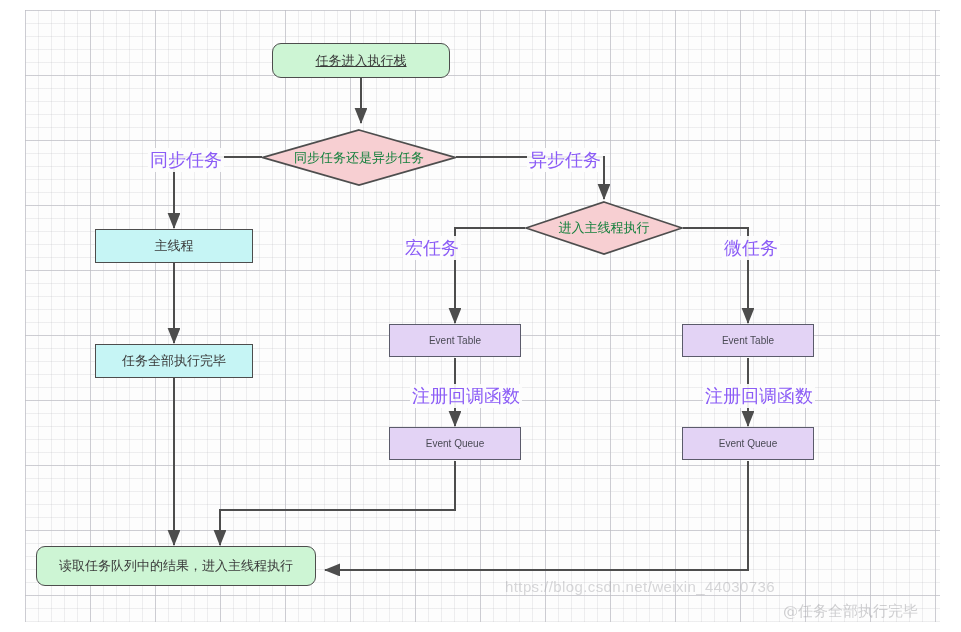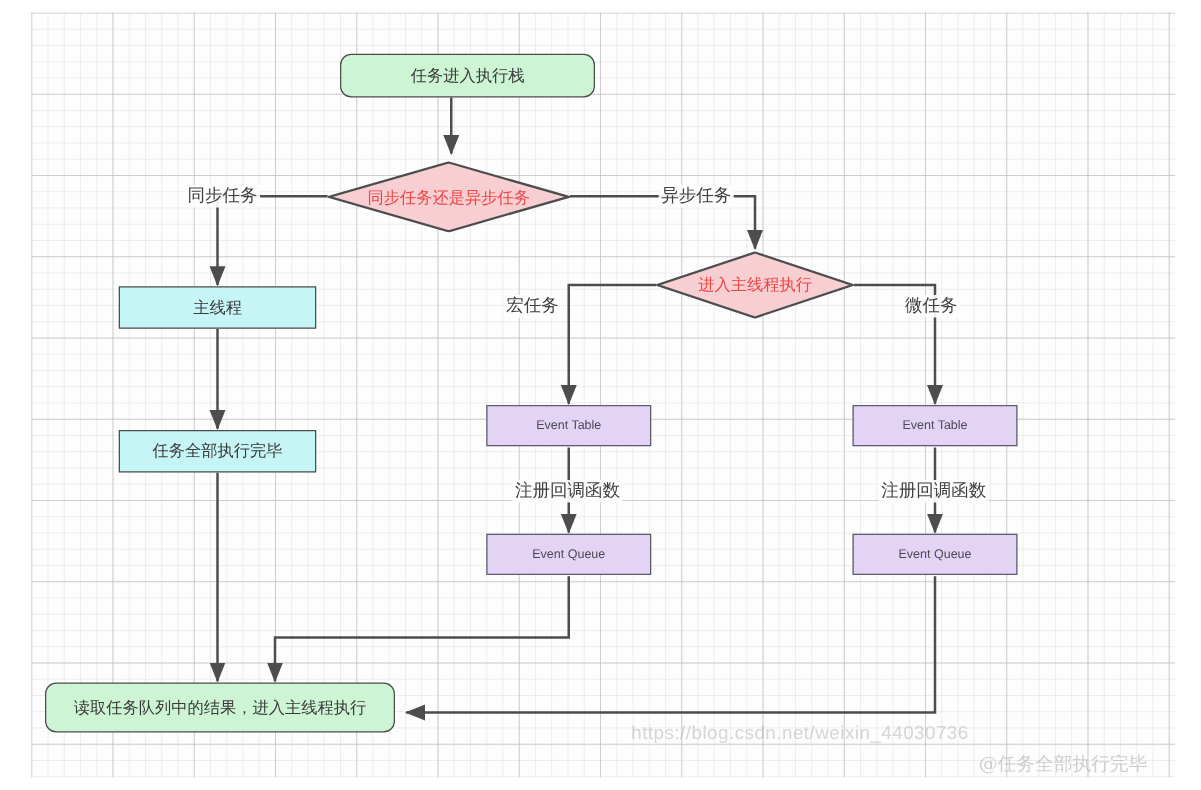--- a/index.html
+++ b/index.html
@@ -78,27 +78,27 @@
   }
   .diamond-shape {
     position: absolute;
     left: 0; top: 0;
     width: 100%;
     height: 100%;
   }
   .diamond-label {
     position: relative;
     z-index: 2;
-    color: #ef4444;
+    color: #15803d;
     font-size: 13px;
   }
   .edge-label {
     position: absolute;
-    font-size: 14px;
-    color: #404040;
+    font-size: 18px;
+    color: #8b5cf6;
     background: rgba(253,253,253,0.92);
     padding: 0 2px;
     white-space: nowrap;
   }
   .watermark {
     position: absolute;
     color: rgba(150,150,155,0.38);
     white-space: nowrap;
     pointer-events: none;
   }
@@ -148,21 +148,21 @@
       <path d="M455,358 L455,426" marker-end="url(#arrow)"></path>
 
       <path d="M748,358 L748,426" marker-end="url(#arrow)"></path>
 
       <path d="M455,461 L455,510 L220,510 L220,545" marker-end="url(#arrow)"></path>
 
       <path d="M748,461 L748,570 L325,570" marker-end="url(#arrow)"></path>
     </g>
   </svg>
 
-  <div class="node n-green" style="left:272px; top:43px; width:204px; height:35px;">
+  <div class="node n-green" style="left:272px; top:43px; width:178px; height:35px;text-decoration:underline;">
     <span>任务进入执行栈</span>
   </div>
 
   <div class="node n-diamond" style="left:262px; top:129px; width:194px; height:57px;">
     <svg class="diamond-shape" viewBox="0 0 194 57" preserveAspectRatio="none">
       <polygon points="97,1 193,28.5 97,56 1,28.5" fill="#f7cfd2" stroke="#4d4d4d" stroke-width="1.8"></polygon>
     </svg>
     <span class="diamond-label">同步任务还是异步任务</span>
   </div>
 

